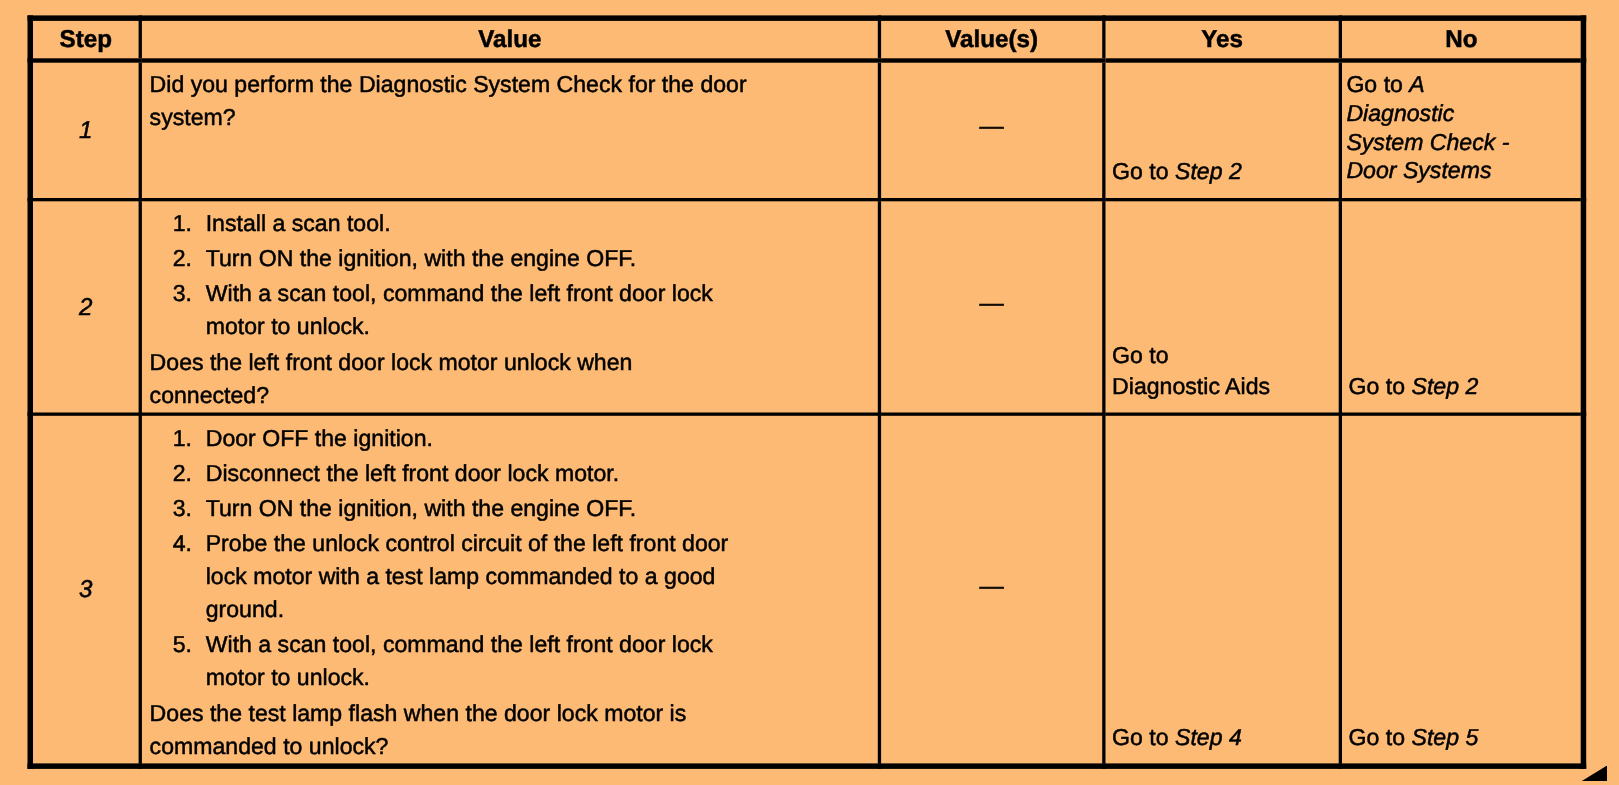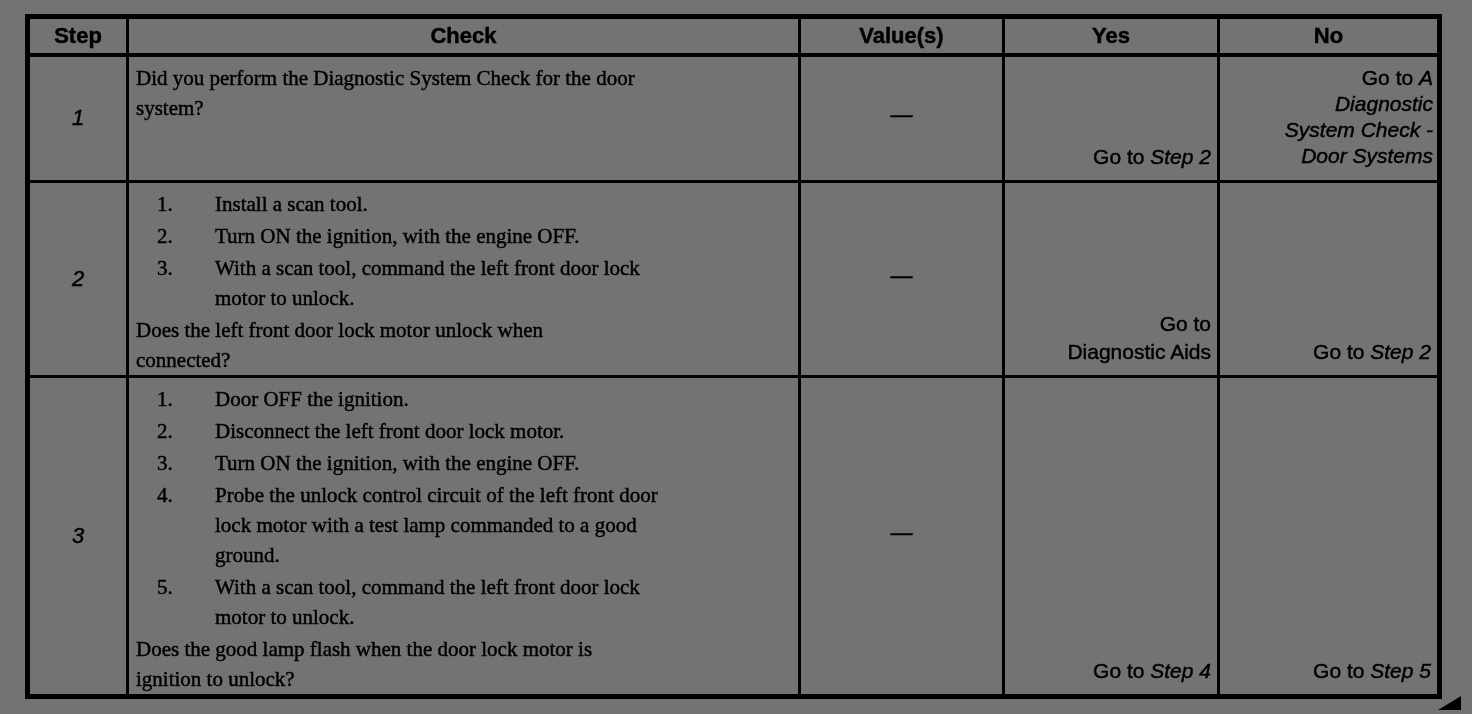--- a/index.html
+++ b/index.html
@@ -8,21 +8,21 @@
     width: 1472px;
     height: 714px;
     background: #ffffff;
     overflow: hidden;
     font-family: "Liberation Sans", sans-serif;
     color: #000;
   }
   .sheet {
     position: absolute;
     inset: 0;
-    background: #737373;
+    background: #fdba74;
   }
   table.diag {
     position: absolute;
     left: 25px;
     top: 14px;
     width: 1412px;
     border-collapse: collapse;
     table-layout: fixed;
     border: 5px solid #000;
     -webkit-text-stroke: 0.45px #000;
@@ -46,34 +46,33 @@
   td.step {
     text-align: center;
     vertical-align: middle;
     font-style: italic;
     font-size: 22px;
     padding: 0;
   }
   td.action {
     vertical-align: top;
     padding: 6px 8px 0 7px;
-    font-family: Liberation Serif, serif;
   }
   .li { display: flex; margin: 0 0 2px 0; }
   .li-num { flex: 0 0 30px; margin-left: 21px; }
-  .li-text { flex: 1; margin-left: 28px; }
+  .li-text { flex: 1; }
   .question { margin-top: 2px; }
   td.value {
     text-align: center;
     vertical-align: middle;
     font-size: 22px;
     padding: 0 0 6px 0;
   }
   td.goto {
-    text-align: right;
+    text-align: left;
     vertical-align: bottom;
     padding: 0 6px 9px;
     line-height: 28px;
   }
   td.goto.mid {
     vertical-align: middle;
     padding: 2px 4px 4px;
     line-height: 26px;
   }
   .it { font-style: italic; }
@@ -96,21 +95,21 @@
     <colgroup>
       <col style="width:100px">
       <col style="width:672px">
       <col style="width:204px">
       <col style="width:215px">
       <col style="width:221px">
     </colgroup>
     <thead>
       <tr style="height:34px">
         <th>Step</th>
-        <th>Check</th>
+        <th>Value</th>
         <th>Value(s)</th>
         <th>Yes</th>
         <th>No</th>
       </tr>
     </thead>
     <tbody>
 
       <tr style="height:126px">
         <td class="step">1</td>
         <td class="action">
@@ -198,22 +197,22 @@
             </span>
           </div>
           <div class="li">
             <span class="li-num">5.</span>
             <span class="li-text">
               <div>With a scan tool, command the left front door lock</div>
               <div>motor to unlock.</div>
             </span>
           </div>
           <div class="question">
-            <div>Does the good lamp flash when the door lock motor is</div>
-            <div>ignition to unlock?</div>
+            <div>Does the test lamp flash when the door lock motor is</div>
+            <div>commanded to unlock?</div>
           </div>
         </td>
         <td class="value">—</td>
         <td class="goto">
           <div><span>Go to </span><span class="it">Step 4</span></div>
         </td>
         <td class="goto">
           <div><span>Go to </span><span class="it">Step 5</span></div>
         </td>
       </tr>

